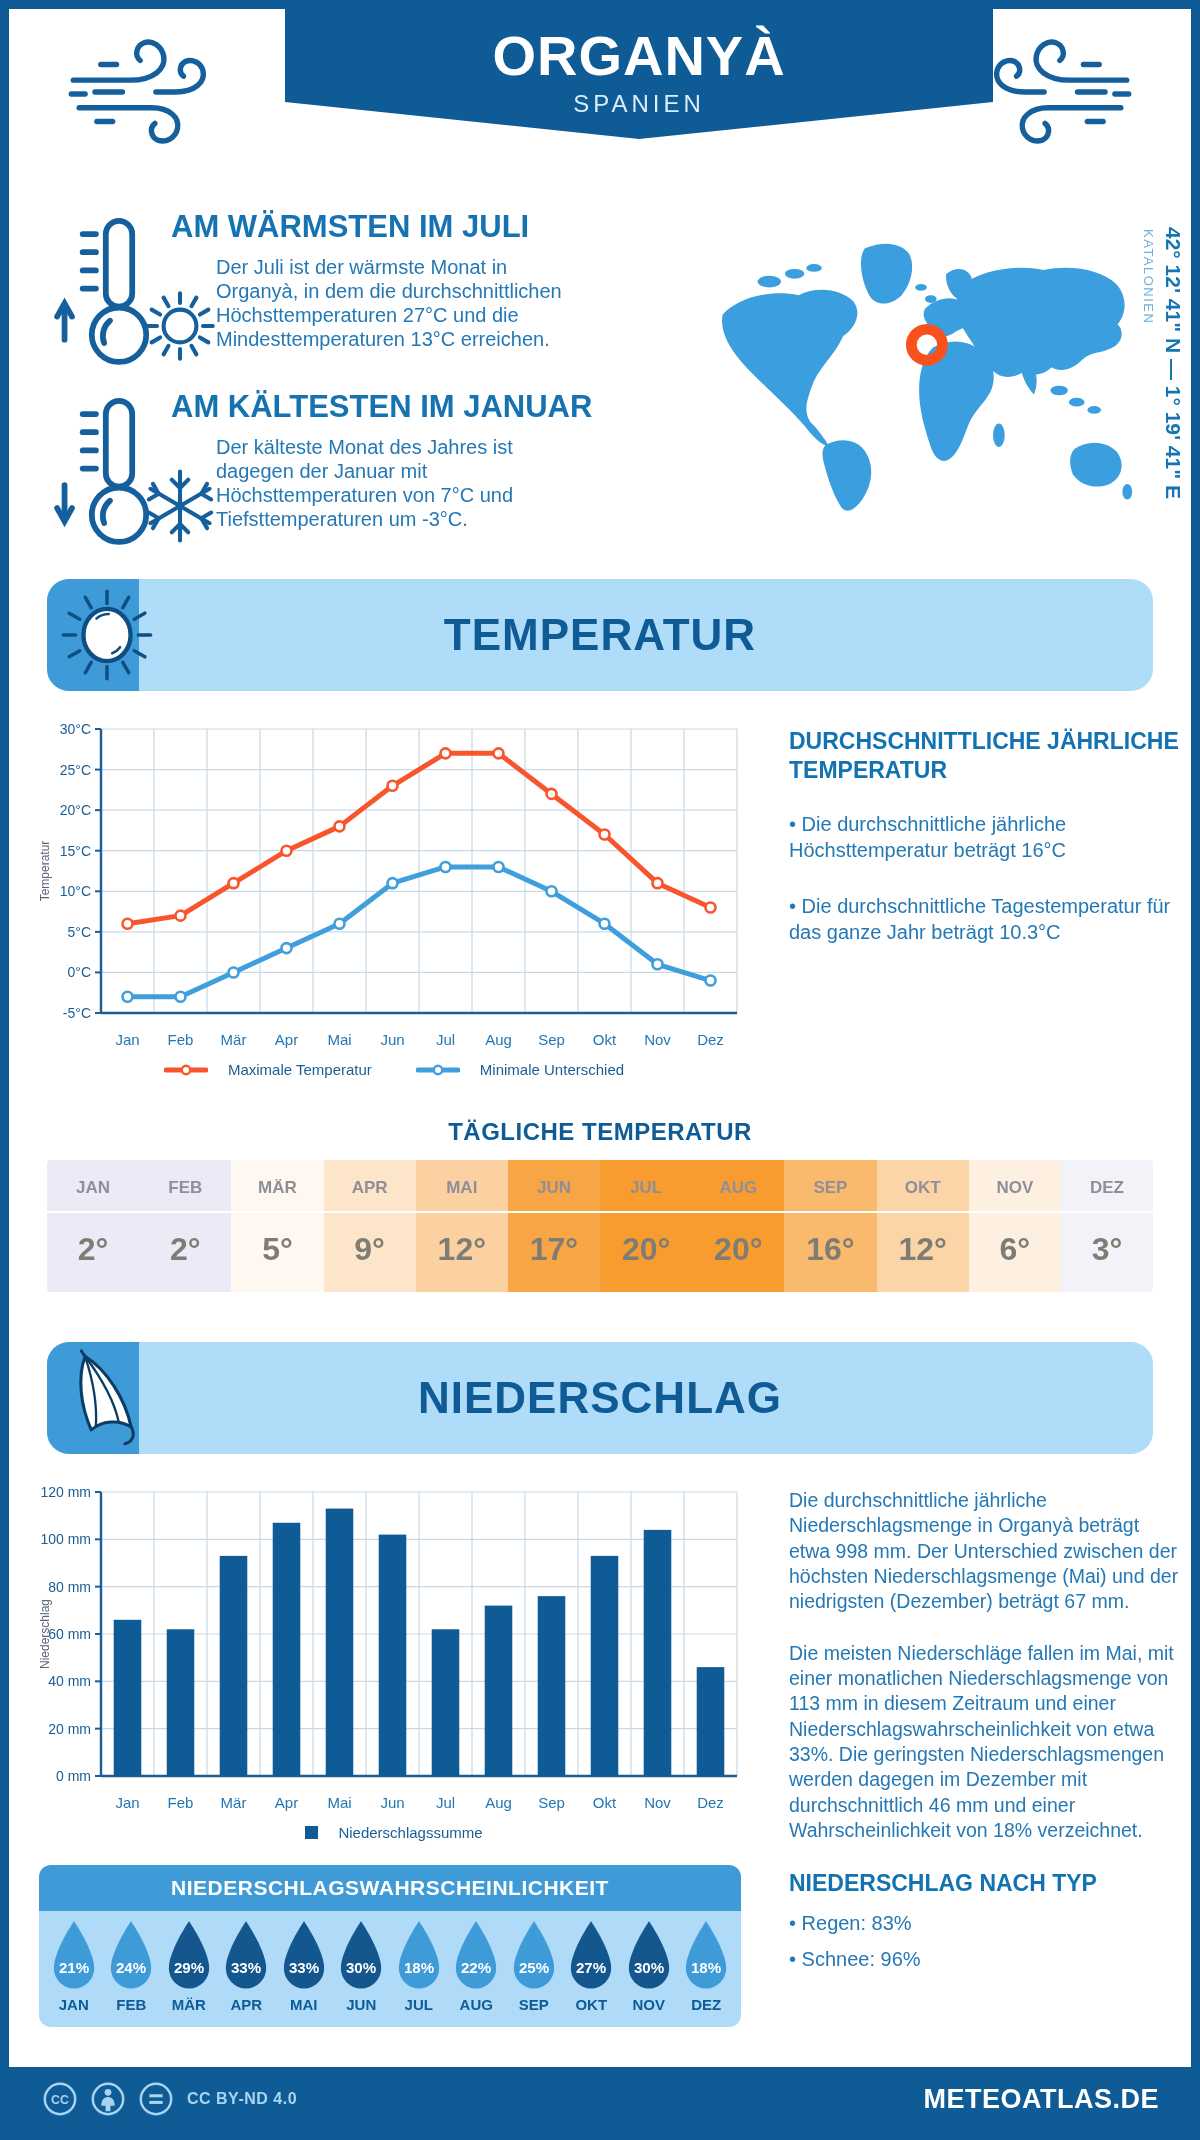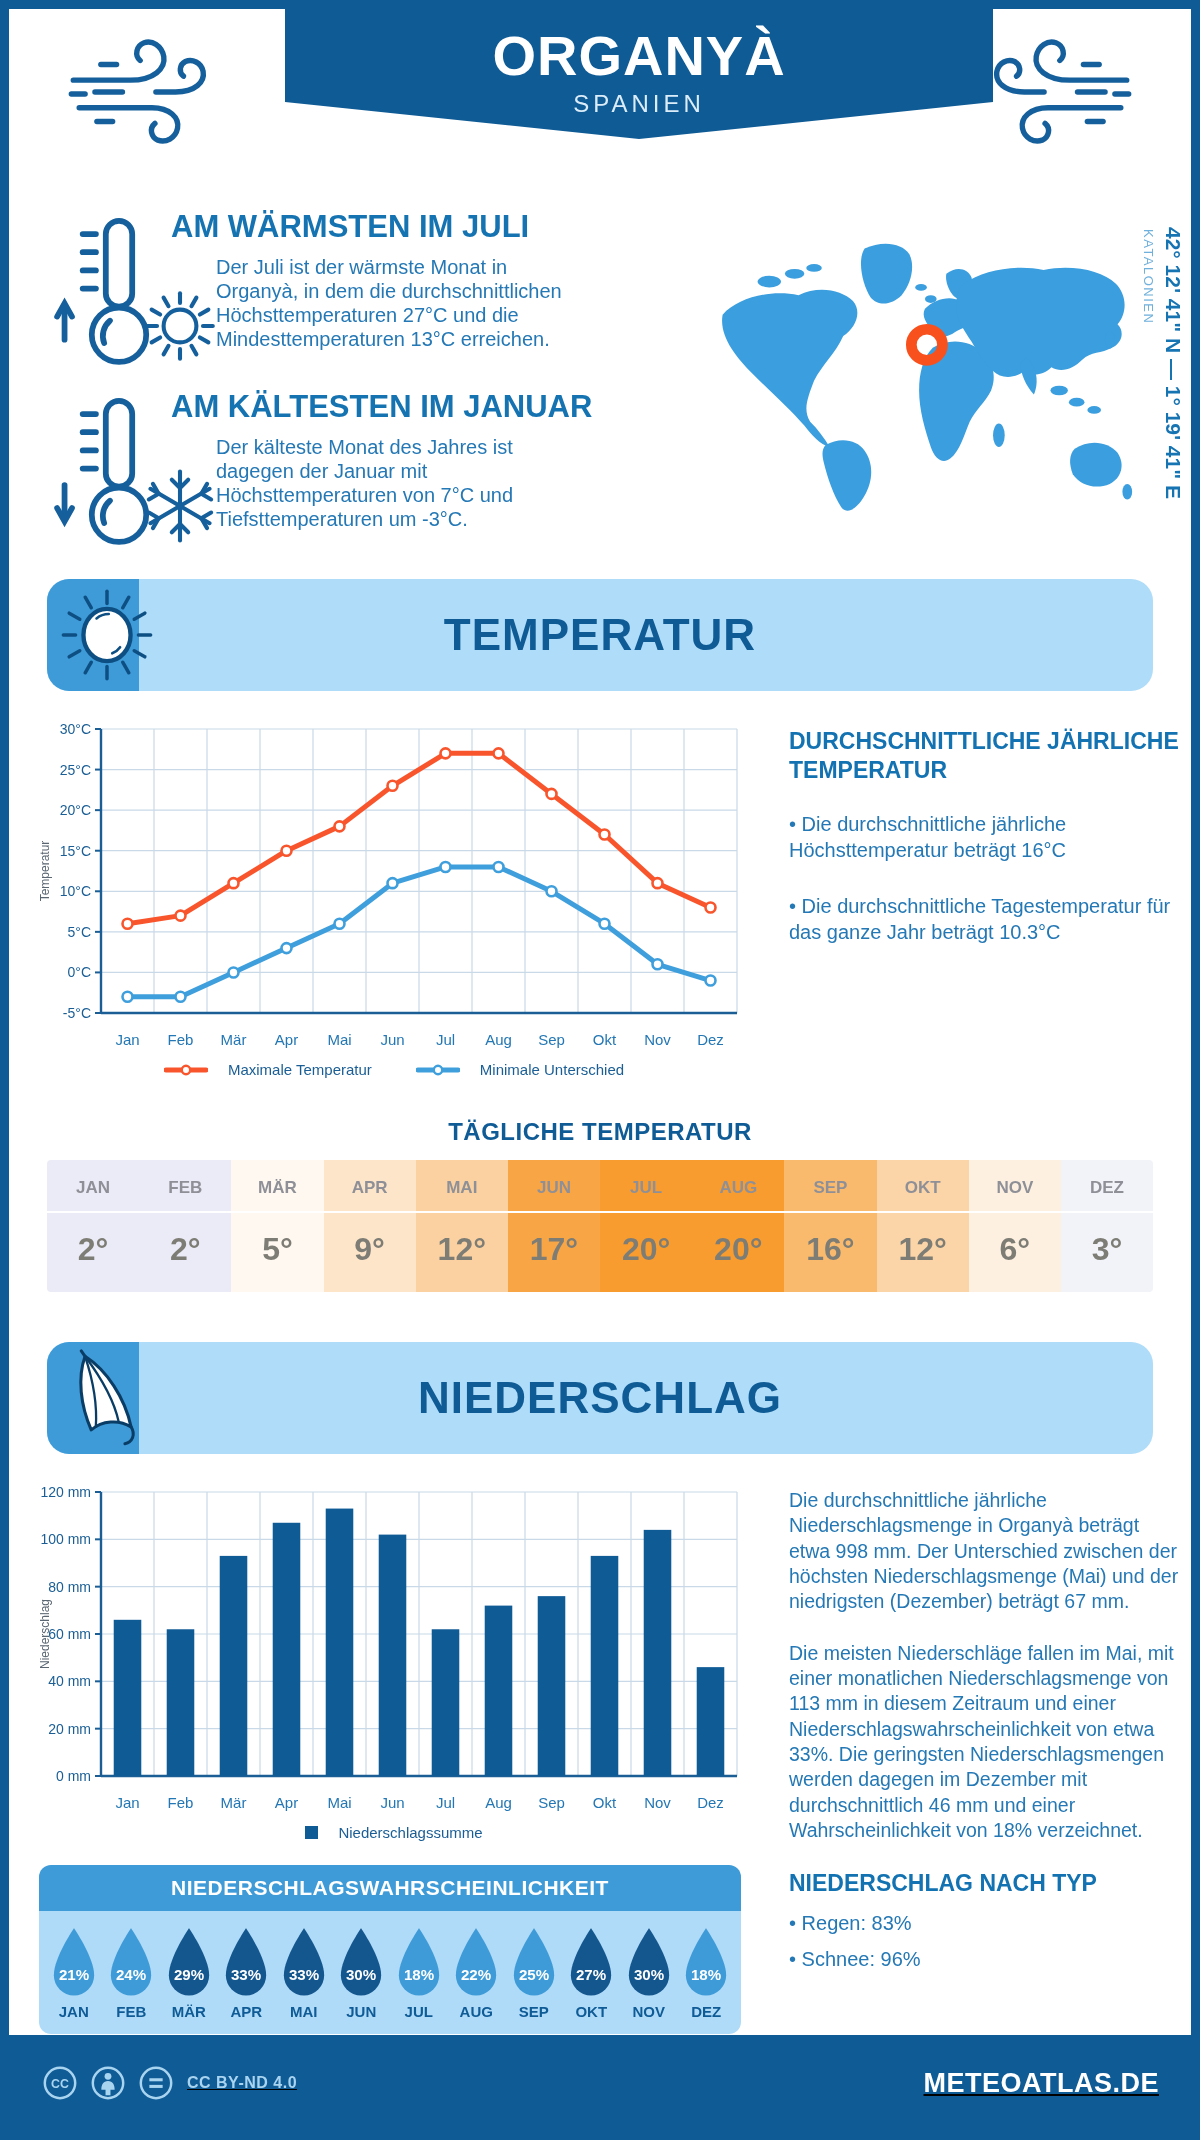--- a/index.html
+++ b/index.html
@@ -46,27 +46,27 @@
   .daily-title{text-align:center;color:#0F5B96;font-size:24px;margin:40px 0 14px;font-weight:bold;letter-spacing:.5px;}
   .daily-table{display:flex;margin:0 38px;border-radius:4px;overflow:hidden;}
   .dcol{flex:1;text-align:center;}
   .dcol .dm{padding:18px 0 13px;font-size:17px;font-weight:bold;color:#8F9097;border-bottom:2px solid #fff;}
   .dcol .dv{padding:18px 0 24px;font-size:32px;font-weight:bold;color:#7E7D75;}
   .gap-lg{margin-top:50px;}
   
   .probability{margin:24px 0 0 2px;width:702px;border-radius:12px;overflow:hidden;}
   .prob-head{height:46px;background:#3E9BD8;color:#fff;display:flex;align-items:center;justify-content:center;
              font-weight:bold;font-size:21px;letter-spacing:.5px;}
-  .prob-body{background:#AFDBF8;display:flex;padding:15px 6px 14px;}
+  .prob-body{background:#AFDBF8;display:flex;padding:8px 6px 14px;}
   .drop{flex:1;text-align:center;}
   .drop svg{display:block;margin:0 auto;}
   .drop .dm{margin-top:3px;font-size:15px;font-weight:bold;color:#0F5B96;}
   
   .footer{position:absolute;left:0;right:0;bottom:0;height:64px;background:#0F5B96;display:flex;align-items:center;
-          padding:16px 32px;text-decoration:underline;}
+          padding:0 32px;}
   .cc-group{display:flex;gap:10px;align-items:center;}
   .license{color:#A9D4F0;font-weight:bold;font-size:16px;margin-left:12px;letter-spacing:.5px;}
   .site{margin-left:auto;color:#fff;font-weight:bold;font-size:27px;letter-spacing:.5px;}
 </style>
 </head>
 <body>
 
 <div class="page">
 
   <div class="header">

